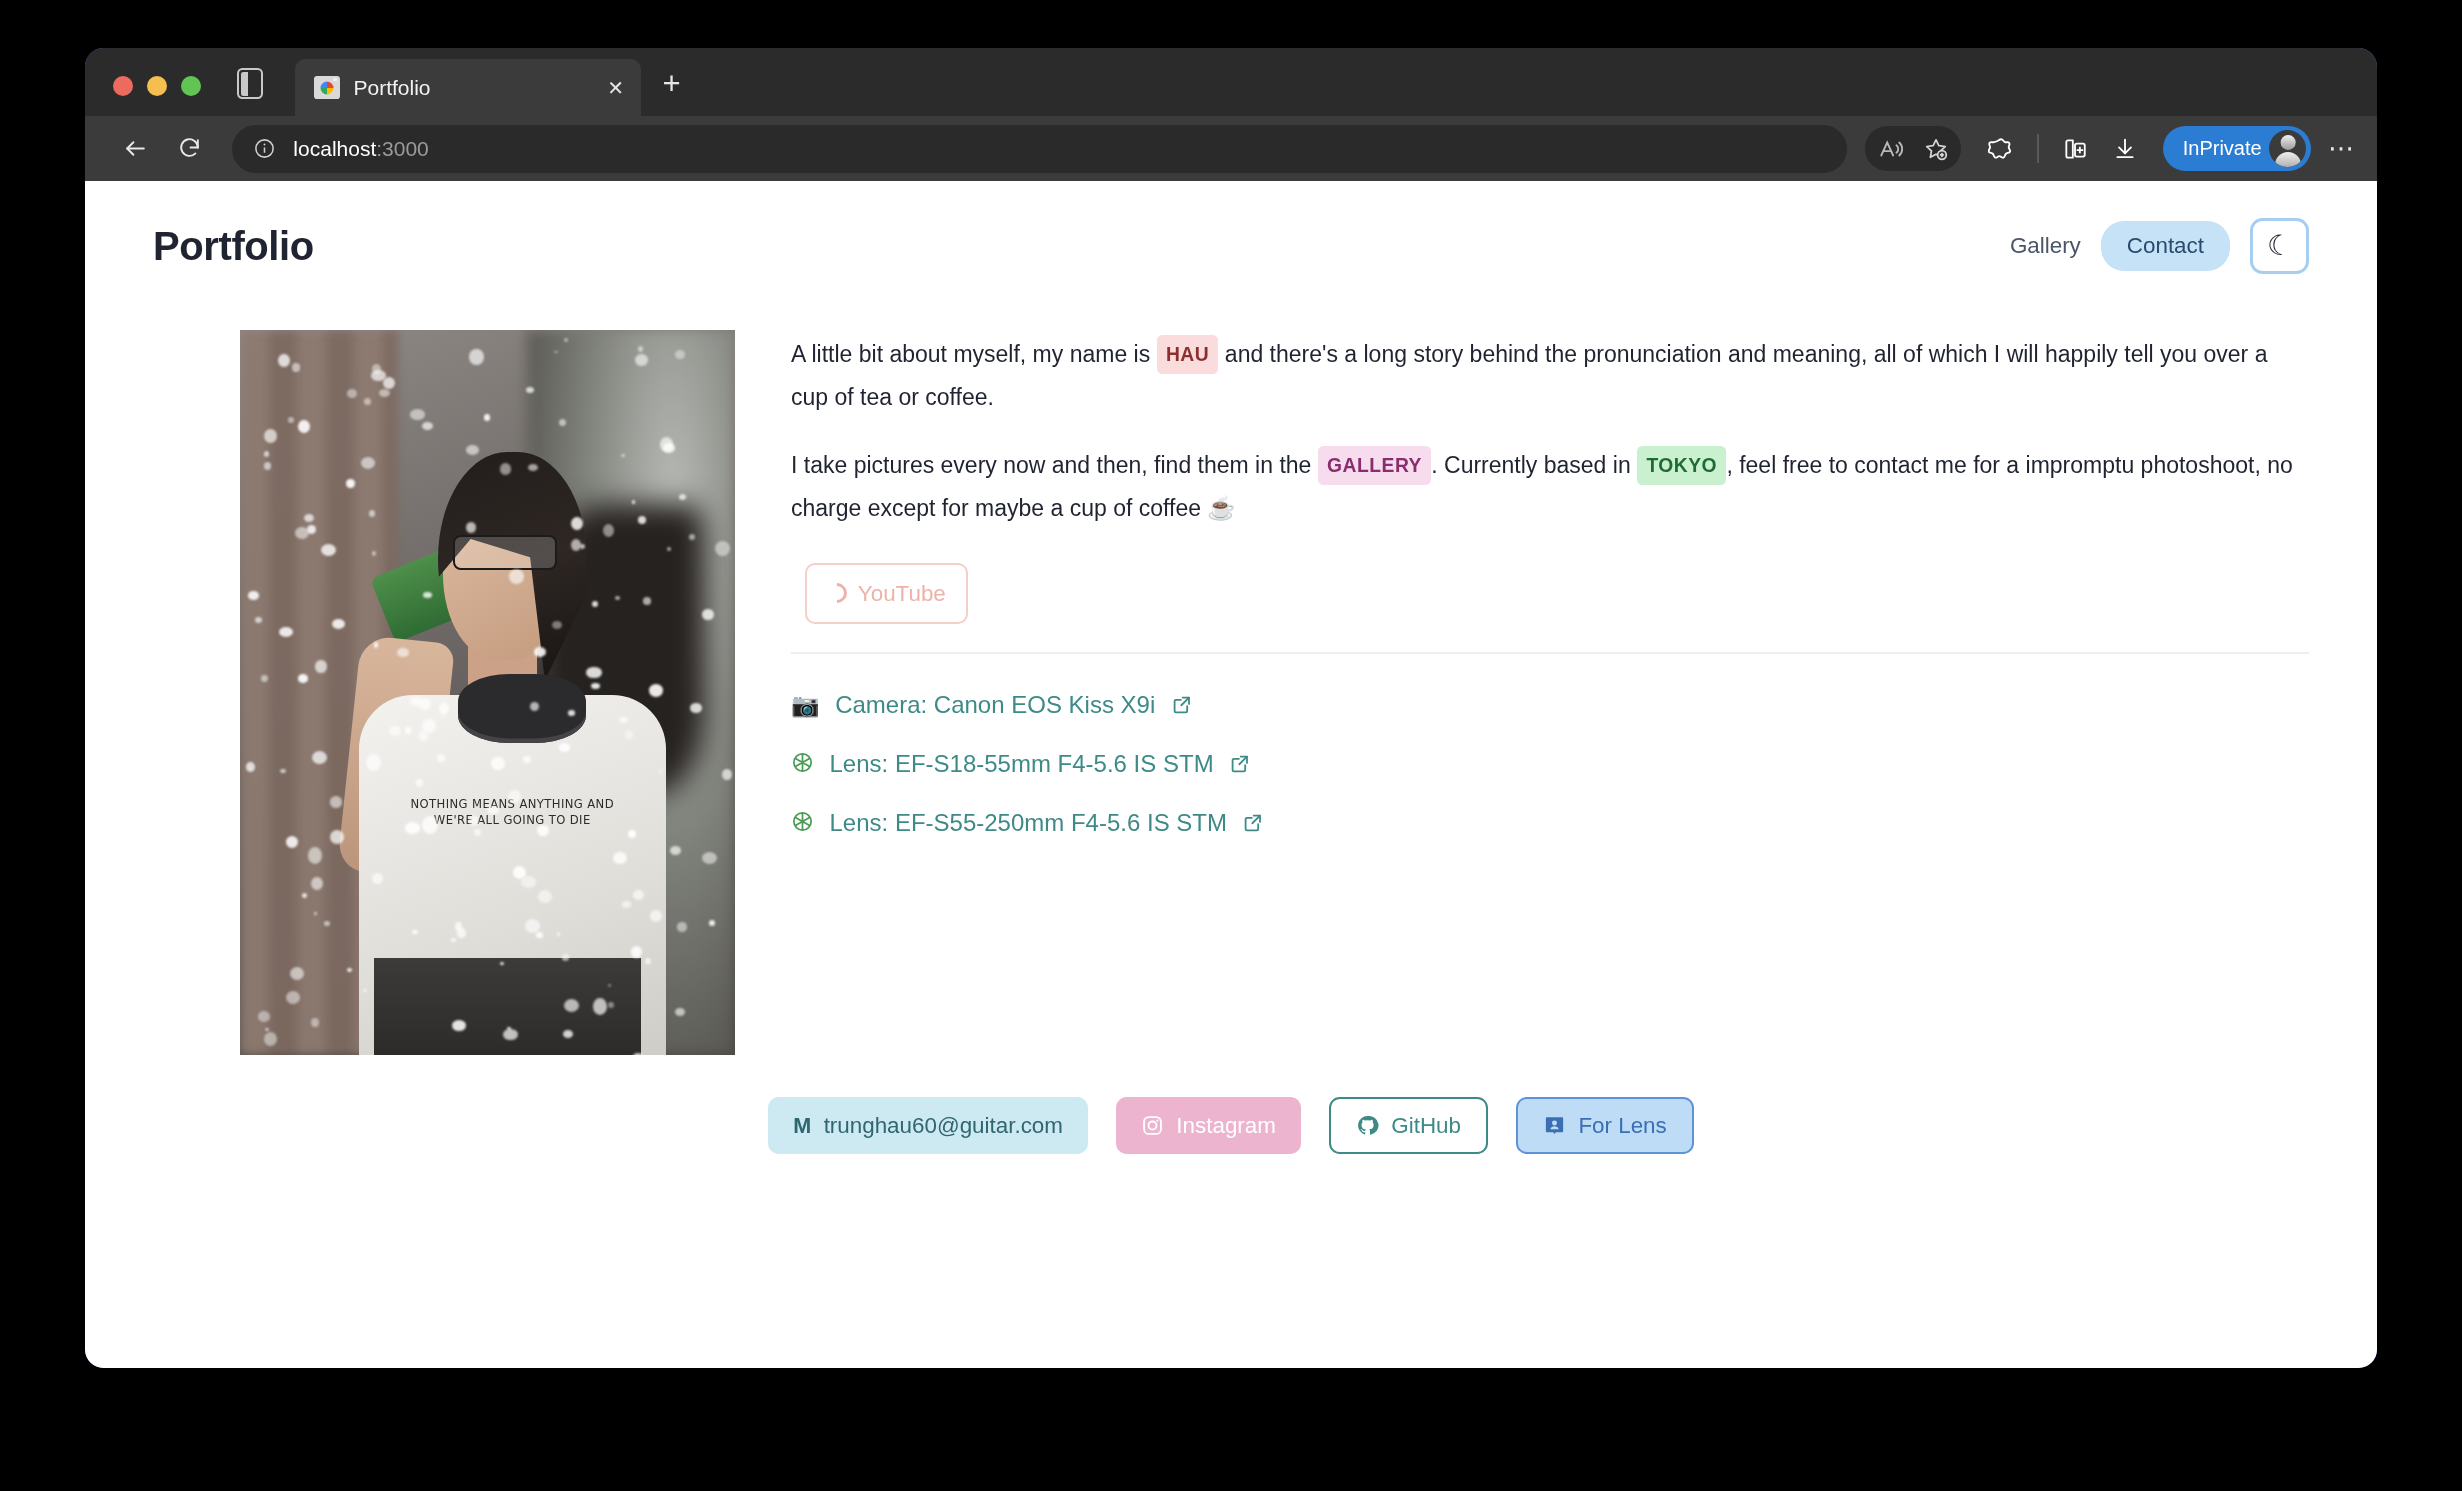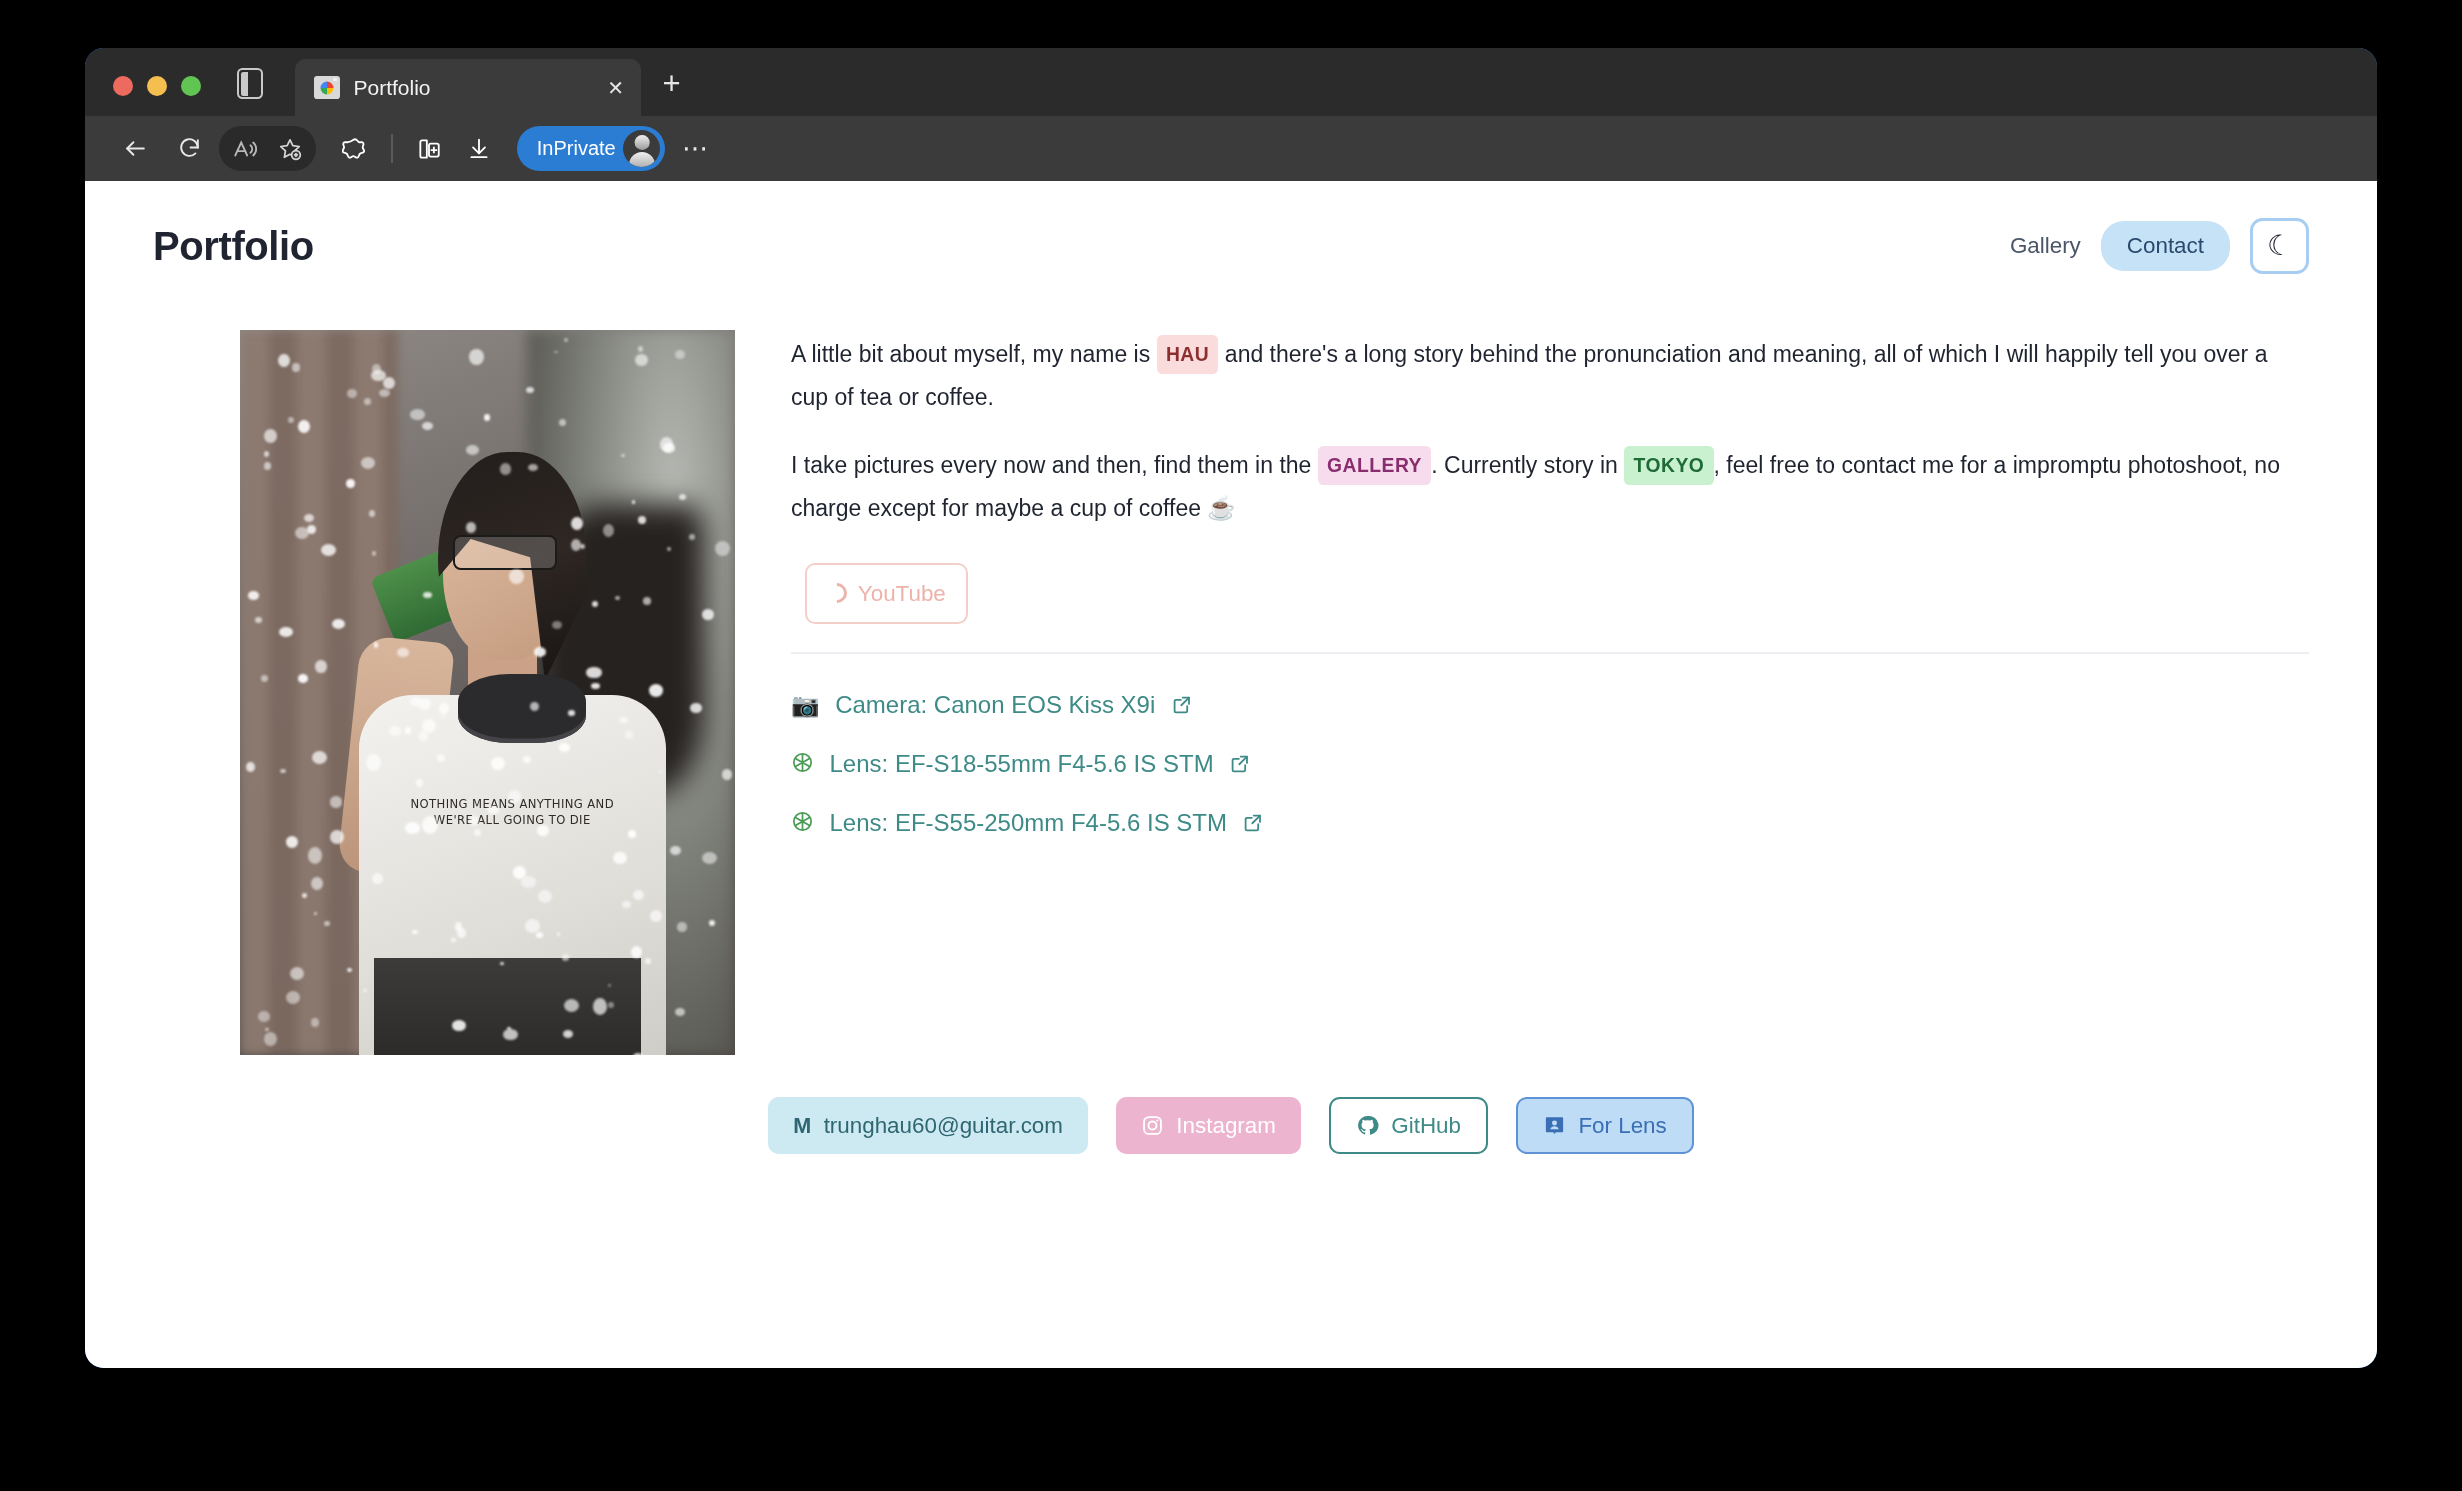--- a/index.html
+++ b/index.html
@@ -326,20 +326,28 @@
           <polyline points="10,6 4,12 10,18"></polyline>
         </svg>
     </div>
     <div class="nav-btn">
       <svg viewBox="0 0 24 24" fill="none" stroke="#e8e8e8" stroke-width="1.8" stroke-linecap="round">
           <path d="M20 11a8 8 0 1 0-2.3 5.7"></path>
           <polyline points="20,4 20,11 13,11"></polyline>
         </svg>
     </div>
 
+    <div id="address-bar">
+      <svg id="info-icon" viewBox="0 0 24 24" fill="none" stroke="#d0d0d0" stroke-width="1.6">
+          <circle cx="12" cy="12" r="9"></circle>
+          <line x1="12" y1="11" x2="12" y2="16.5"></line>
+          <circle cx="12" cy="7.8" r="1" fill="#d0d0d0" stroke="none"></circle>
+        </svg>
+      <div id="url-text"><span>localhost</span><span class="port">:3000</span></div>
+    </div>
 
     <div id="toolbar-right">
       <div id="readaloud-fav-group">
         <div class="tb-icon">
           <svg viewBox="0 0 24 24" fill="none" stroke="#b8b8b8" stroke-width="1.7" stroke-linecap="round">
               <path d="M3 18 L8.5 6 L14 18"></path>
               <line x1="5.2" y1="14" x2="12.3" y2="14"></line>
               <path d="M17 8.5a4.5 4.5 0 0 1 0 7"></path>
               <path d="M19.6 6a8 8 0 0 1 0 12"></path>
             </svg>
@@ -566,21 +574,21 @@
             <div class="snow" style="width: 6px; height: 6.7px; left: 33.3114%; top: 54.8165%; opacity: 0.94;"></div>
             <div class="snow" style="width: 14.4px; height: 17px; left: 13.7239%; top: 71.242%; opacity: 0.6;"></div>
             <div class="snow" style="width: 8.5px; height: 6px; left: 70.9867%; top: 48.6484%; opacity: 0.95;"></div>
             <div class="snow" style="width: 12.5px; height: 10.4px; left: 59.3934%; top: 43.6916%; opacity: 0.96;"></div>
           </div>
       </div>
 
       <div id="about">
         <p class="para"><span>A little bit about myself, my name is </span><span class="tag name">HAU</span><span> and there's a long story behind the pronunciation and meaning, all of which I will happily tell you over a cup of tea or coffee.</span></p>
 
-        <p class="para"><span>I take pictures every now and then, find them in the </span><span class="tag gallery">GALLERY</span><span>. Currently story in </span><span class="tag tokyo">TOKYO</span><span>, feel free to contact me for a impromptu photoshoot, no charge except for maybe a cup of coffee ☕</span></p>
+        <p class="para"><span>I take pictures every now and then, find them in the </span><span class="tag gallery">GALLERY</span><span>. Currently based in </span><span class="tag tokyo">TOKYO</span><span>, feel free to contact me for a impromptu photoshoot, no charge except for maybe a cup of coffee ☕</span></p>
 
         <p class="para"><span id="youtube-chip">
               <span id="youtube-spinner"></span>
               <span>YouTube</span>
             </span></p>
 
         <div id="gear-divider"></div>
 
         <div id="gear-list">
 

